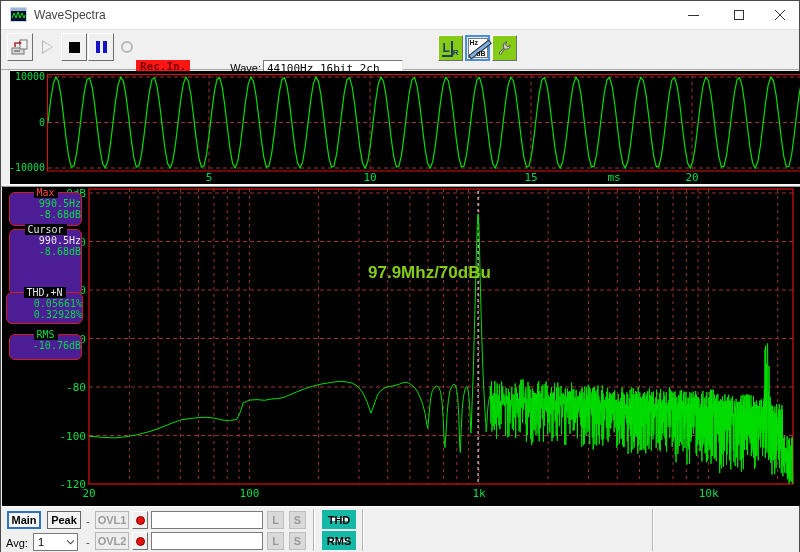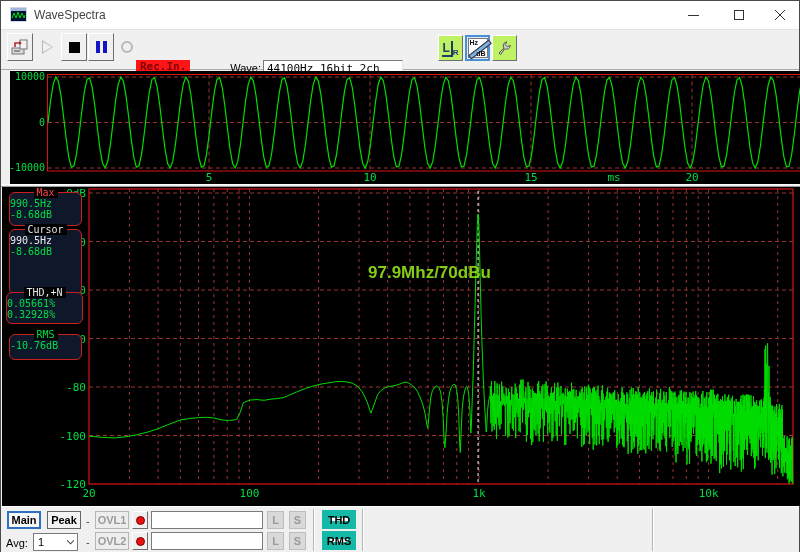--- a/index.html
+++ b/index.html
@@ -32,41 +32,41 @@
   .rec-indicator { position:absolute; left:135px; top:30px; background:#ff1515; color:#7d0000;
                    font:bold 11px "DejaVu Sans Mono", monospace; padding:0 4px; height:14px; line-height:14px; }
   .slider-track { position:absolute; left:133px; top:51px; width:106px; height:4px;
                   background:#e8e8e8; border:1px solid; border-color:#8a8a8a #fff #fff #8a8a8a; }
   .slider-thumb { position:absolute; left:135px; top:45px; width:10px; height:17px; background:#f0f0f0;
                   border:1px solid; border-color:#fff #6e6e6e #6e6e6e #fff; }
   .slider-tick { position:absolute; top:46px; width:1px; height:4px; background:#999; }
   .tb-label { position:absolute; font:11px "Liberation Sans", sans-serif; color:#000; text-align:right; }
   .tb-field { position:absolute; background:#fff; border:1px solid; border-color:#7a7a7a #e8e8e8 #e8e8e8 #7a7a7a;
               font:11px "DejaVu Sans Mono", monospace; color:#000; padding:1px 3px; height:16px; }
-  .sq-btn { position:absolute; top:5px; width:25px; height:26px; background:#bef264;
+  .sq-btn { position:absolute; top:5px; width:25px; height:26px; background:#84cc16;
             border:1px solid; border-color:#fff #6e6e6e #6e6e6e #fff;
             display:flex; align-items:center; justify-content:center; }
   .sq-btn.active { border:2px solid #4b8fd6; background:#dcebf9; }
   .lr-glyph { font:bold 12px "Liberation Sans", sans-serif; color:#223a66; position:relative; }
   .lr-glyph b { border-bottom:2px solid #223a66; border-right:2px solid #223a66; padding-right:1px; }
   .lr-glyph small { font-size:8px; position:relative; top:3px; }
   .hzdb-glyph { position:relative; width:20px; height:20px; background:#fff; border:1px solid #777; }
   .hzdb-glyph .hz { position:absolute; left:1px; top:0; font:bold 7px "Liberation Sans", sans-serif; color:#111; }
   .hzdb-glyph .db { position:absolute; right:1px; bottom:0; font:bold 7px "Liberation Sans", sans-serif; color:#111; }
   .hzdb-glyph .ruler { position:absolute; left:-2px; top:8px; width:26px; height:5px; background:#7fb2e8;
                        border:1px solid #333; transform:rotate(-38deg); }
   
   .wavepanel { position:absolute; left:1px; top:70px; width:798px; height:113px; background:#000;margin-left:8px; }
   .sep { position:absolute; left:0; width:800px; height:3px; background:#f0f0f0;
          border-top:1px solid #fff; border-bottom:1px solid #9a9a9a; }
   .specpanel { position:absolute; left:1px; top:186px; width:798px; height:319px; background:#000; }
   svg.scope { position:absolute; left:0; top:0; }
   
-  .robox { position:absolute; border:1px solid #cc2020; border-radius:6px; background:#0f172a;
-           text-align:left; font:10px "DejaVu Sans Mono", monospace; padding-top:5px; }
+  .robox { position:absolute; border:1px solid #cc2020; border-radius:6px; background:#4c1d95;
+           text-align:right; font:10px "DejaVu Sans Mono", monospace; padding-top:5px; }
   .robox .rtitle { position:absolute; top:-6px; left:50%; transform:translateX(-50%);
                    background:#000; padding:0 3px; white-space:nowrap; font-size:10px; }
   .green { color:#00dd44; } .redtxt { color:#ff4545; } .whitetxt { color:#e8e8e8; }
   .annotation { position:absolute; font:bold 17px "Liberation Sans", sans-serif; color:#84cc16; }
   
   .bottombar { position:absolute; left:0; top:505px; width:798px; height:46px; background:#f0f0f0;
                border-top:1px solid #fff; }
   .bb { position:absolute; height:18px; font:bold 11px "Liberation Sans", sans-serif;
         display:flex; align-items:center; justify-content:center; }
   .btn-main { border:2px solid #2f6fc4; background:#f8f8f8; color:#000; }

